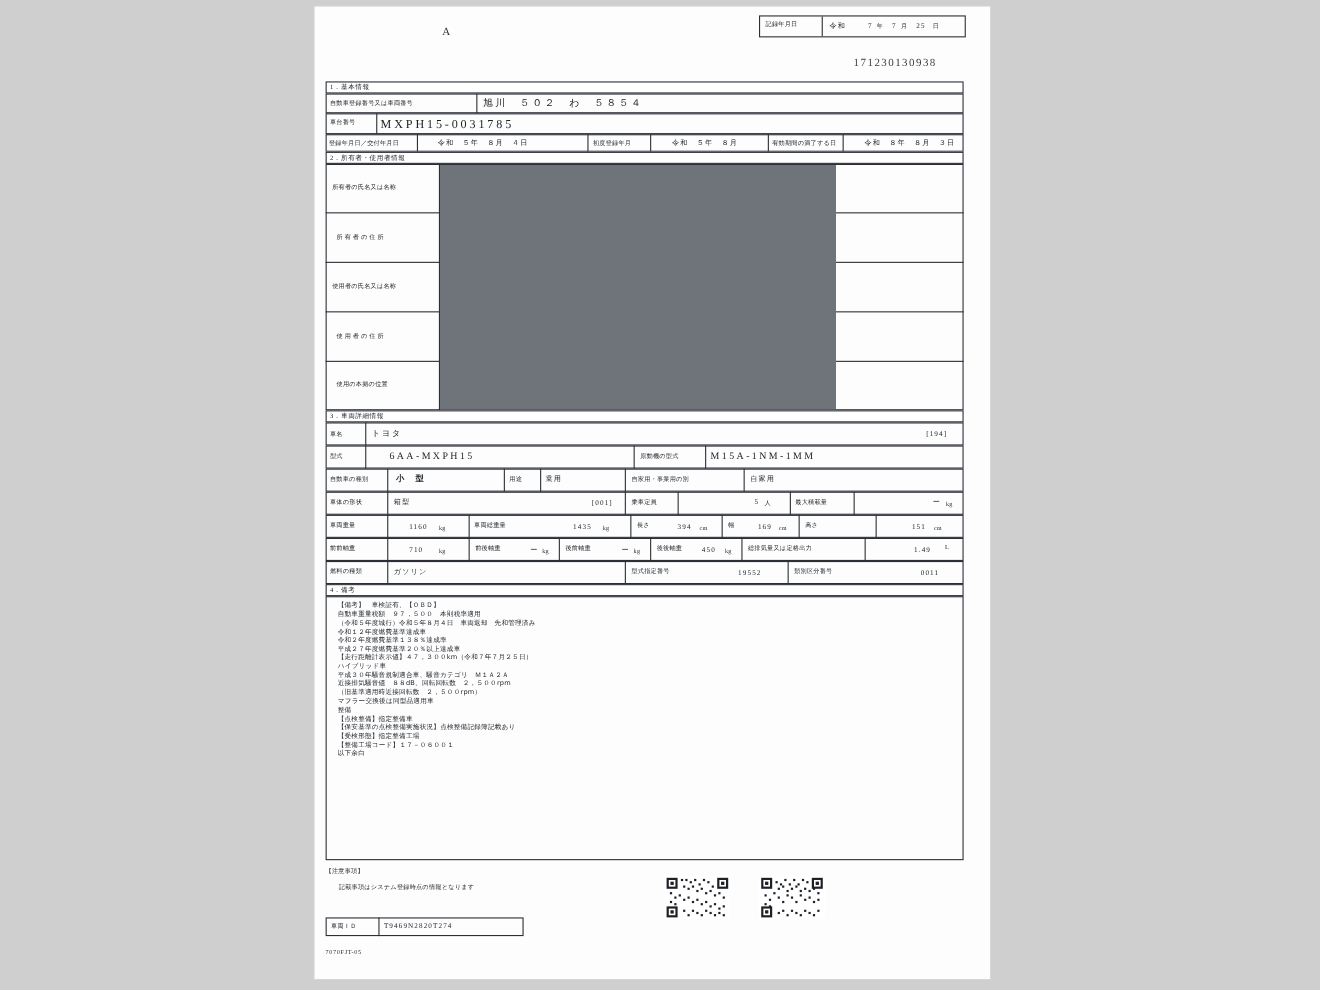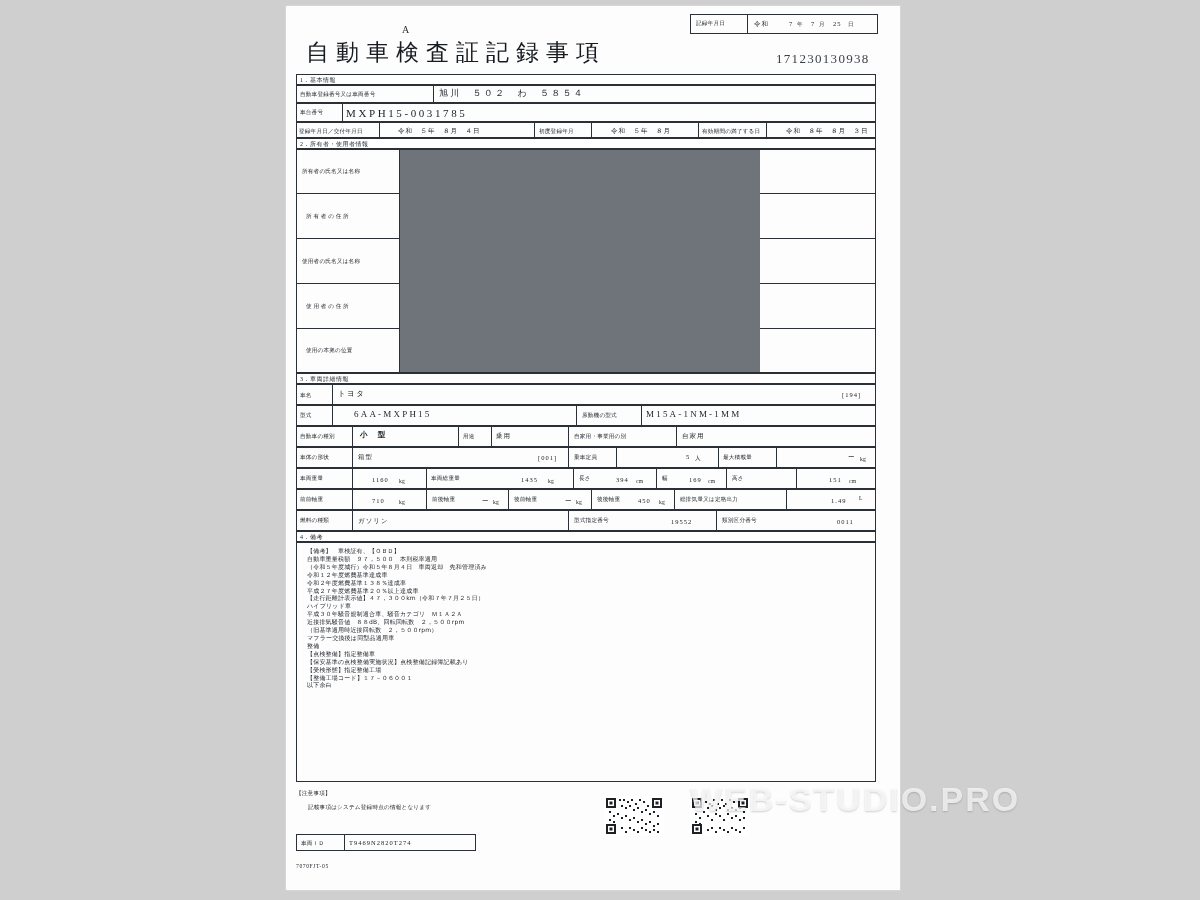--- a/index.html
+++ b/index.html
@@ -41,21 +41,21 @@
   .val-s{font-size:7.5px;letter-spacing:1.4px;color:#1b1f25;}
   .val-xs{font-size:6.5px;letter-spacing:1px;color:#1b1f25;}
   
   .title{
     position:absolute;left:20px;top:34px;width:380px;
     font-size:23px;letter-spacing:7px;color:#171b20;
     font-family:"DejaVu Serif",serif;
     white-space:nowrap;
   }
   .marka{position:absolute;left:116px;top:18px;font-size:10px;color:#2b2f36;}
-  .docnum{position:absolute;left:490px;top:46px;font-size:13px;letter-spacing:1.3px;color:#3a3f46;}
+  .docnum{position:absolute;left:490px;top:46px;font-size:10px;letter-spacing:1.3px;color:#3a3f46;}
   
   .datebox{position:absolute;left:404px;top:8px;width:188px;height:20px;border:1px solid #2b2f36;box-sizing:border-box;}
   .datebox .sep{position:absolute;top:0;width:1px;height:18px;background:#2b2f36;}
   
   .mask{
     position:absolute;background:#6f737a;
   }
   
   .notes{
     position:absolute;left:10px;top:0;font-size:6px;line-height:1.32;
@@ -82,21 +82,20 @@
   .hdrbar span{position:absolute;left:3px;top:1.5px;font-size:6px;letter-spacing:.5px;}
 </style>
 </head>
 <body>
 
 <div class="page">
   <div class="sheet">
     <div class="doc">
 
       <div class="marka">A</div>
-      <div class="title">自動車検査証記録事項</div>
       <div class="docnum">171230130938</div>
 
       <div class="datebox">
         <div class="sep" style="left:56px;"></div>
         <div class="t lbl-sm" style="left:5px;top:5px;">記録年月日</div>
         <div class="t val-xs" style="left:63px;top:5px;">令和</div>
         <div class="t val-xs" style="left:98px;top:5px;">7</div>
         <div class="t lbl-sm" style="left:106px;top:6px;">年</div>
         <div class="t val-xs" style="left:120px;top:5px;">7</div>
         <div class="t lbl-sm" style="left:128px;top:6px;">月</div>
@@ -401,14 +400,13 @@
           <rect x="49" y="35" width="2" height="2"></rect>
             <rect x="53" y="31" width="2" height="2"></rect>
           <rect x="5" y="25" width="2" height="2"></rect>
             <rect x="9" y="27" width="2" height="2"></rect>
         </g>
       </svg>
 
     </div>
   </div>
 
-  <div class="wm">WEB-STUDIO.PRO</div>
 </div>
 
 </body></html>

